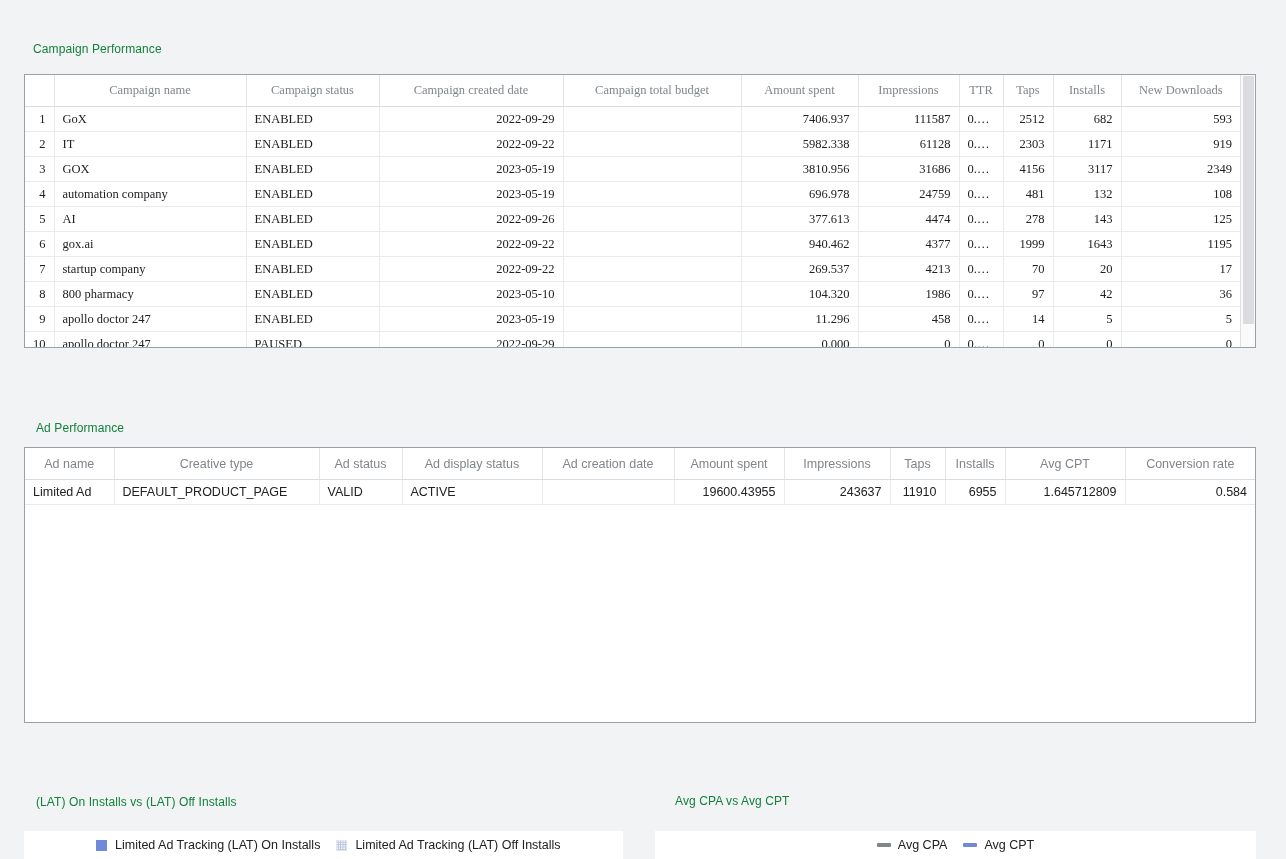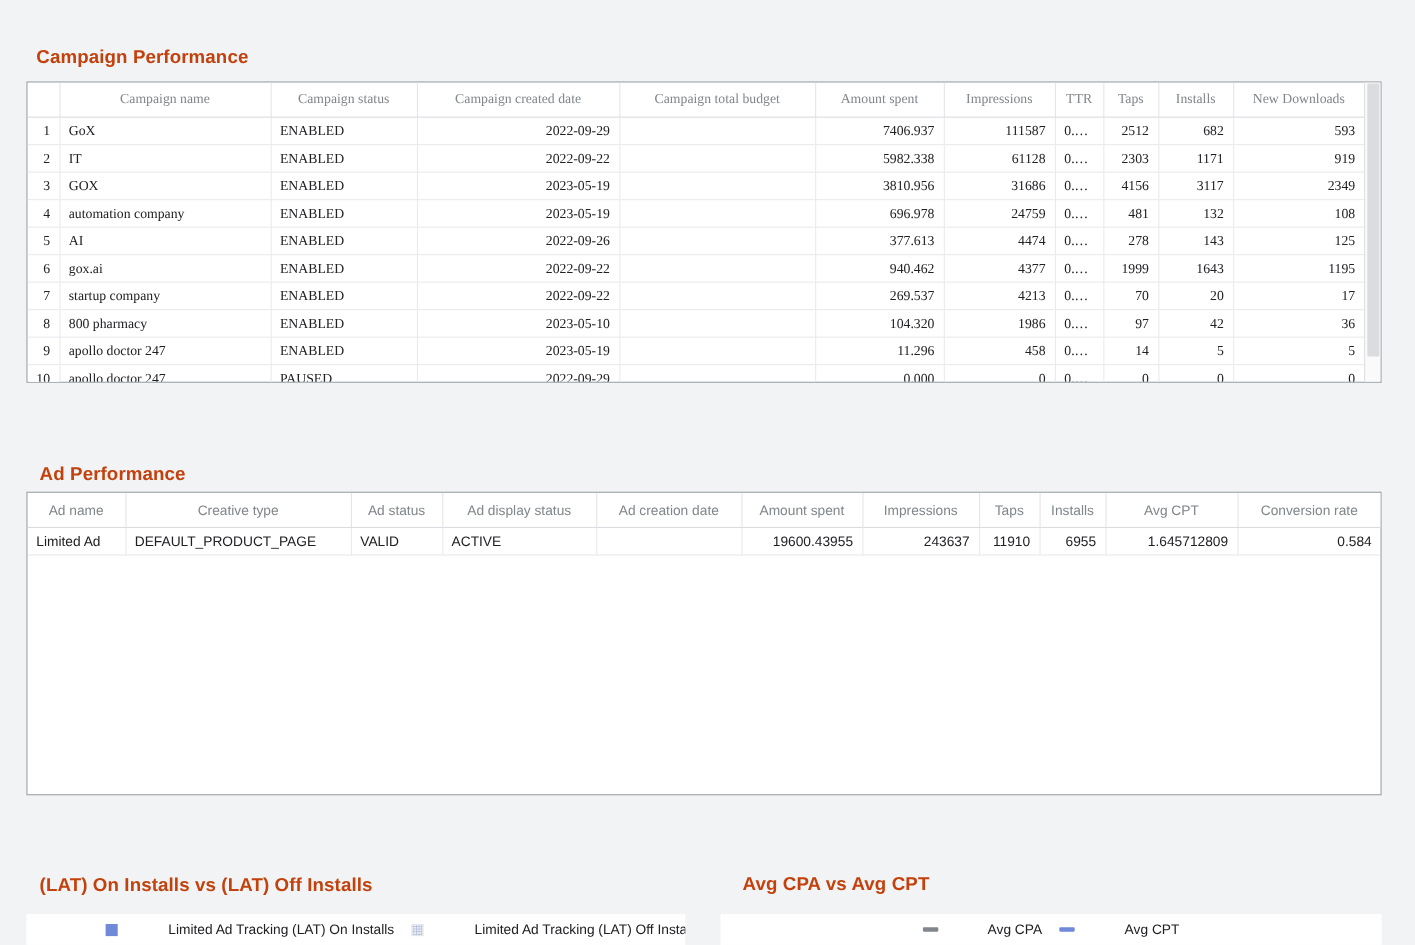--- a/index.html
+++ b/index.html
@@ -13,23 +13,23 @@
     background: #f1f3f4;
     font-family: "Liberation Sans", sans-serif;
     color: #202124;
     overflow: hidden;
     position: relative;
   }
 
   
   .section-title {
     position: absolute;
-    font-size: 17px;
-    font-weight: 700;
-    color: #c2410c;
+    font-size: 12px;
+    font-weight: 400;
+    color: #15803d;
     letter-spacing: 0.1px;
     white-space: nowrap;
   }
 
   
   .table-panel {
     position: absolute;
     background: #ffffff;
     border: 1px solid #9aa0a6;
     box-sizing: border-box;
@@ -153,21 +153,20 @@
     padding-left: 0;
     justify-content: flex-start;
   }
   .legend-row.centered { justify-content: center; }
   .legend-item {
     display: flex;
     align-items: center;
     font-size: 12.5px;
     color: #202124;
     white-space: nowrap;
-    gap: 38px;
   }
   .legend-item + .legend-item { margin-left: 16px; }
   .swatch-square {
     width: 11px;
     height: 11px;
     margin-right: 8px;
     flex: none;
   }
   .swatch-dotted {
     width: 11px;

